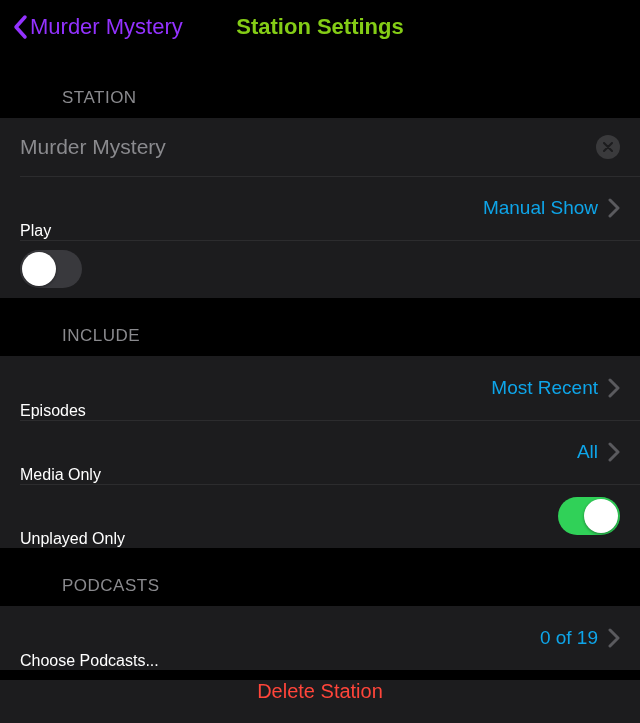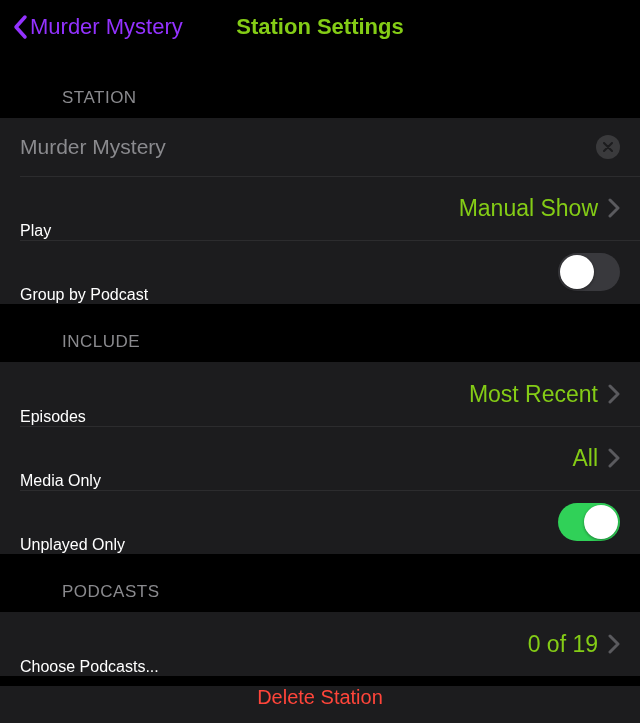--- a/index.html
+++ b/index.html
@@ -61,22 +61,22 @@
     height: 1px;
     background: #2c2c2e;
   }
   .row-label {
     flex: 1;
     font-size: 16px;
     color: #fff;
     margin-top: 46px;
   }
   .row-value {
-    font-size: 23px;
-    color: #84cc16;
+    font-size: 19px;
+    color: #0ea5e9;
     margin-right: 10px;
   }
   .chevron {
     width: 12px; height: 20px;
     flex-shrink: 0;
   }
   .chevron path { stroke: #5a5a5e; stroke-width: 3; fill: none; stroke-linecap: round; stroke-linejoin: round; }
   .text-input {
     flex: 1;
     background: transparent;
@@ -152,21 +152,20 @@
     </div>
   </div>
   <div class="row">
     <div class="row-label">Play</div>
     <div class="row-value">Manual Show</div>
     <svg class="chevron" viewBox="0 0 12 20">
         <path d="M2 2 L10 10 L2 18"></path>
       </svg>
   </div>
   <div class="row">
-    <div class="row-label">Group by Podcast</div>
     <div class="toggle off">
         <div class="toggle-knob"></div>
       </div>
   </div>
 </div>
 
 <div class="section-header tighter">INCLUDE</div>
 <div class="group">
   <div class="row">
     <div class="row-label">Episodes</div>

